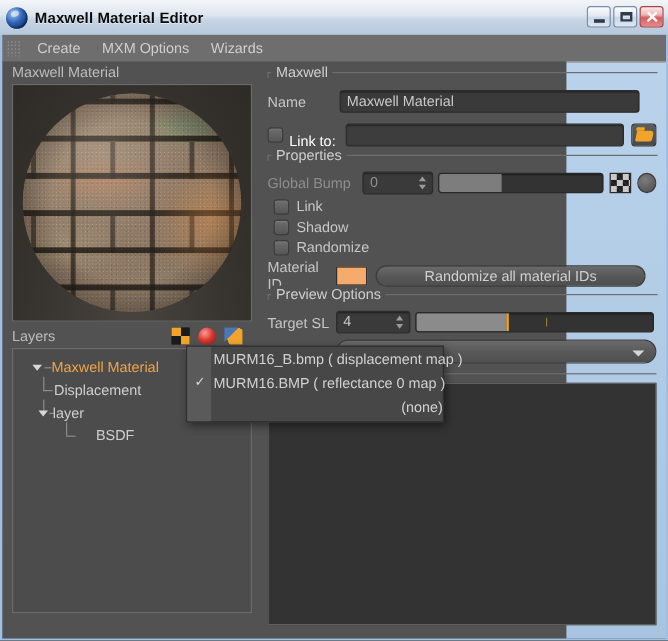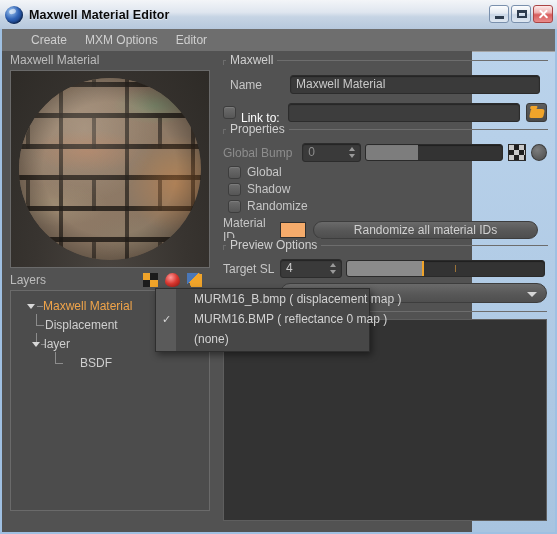--- a/index.html
+++ b/index.html
@@ -294,22 +294,22 @@
 
   
   .popup{
     position:absolute;left:155px;top:288px;width:213px;height:62px;
     background:#474747;border:1px solid #2e2e2e;
     box-shadow:2px 3px 7px rgba(0,0,0,.45);
     z-index:60;
   }
   .popup .gutter{position:absolute;left:0;top:0;bottom:0;width:20px;background:#5a5a5a;}
   .pitem{
-    position:relative;height:20px;line-height:20px;padding-left:38px;
-    font-size:12px;color:#d2d2d2;white-space:nowrap;cursor:default;
+    position:relative;height:20px;line-height:20px;padding-left:22px;
+    font-size:12px;color:#d2d2d2;white-space:nowrap;cursor:default;text-align:right;
   }
   .pcheck{position:absolute;left:6px;top:0;line-height:20px;font-size:11px;color:#d8d8d8;}
 </style>
 </head>
 <body>
 
 <div id="app">
   <div class="win-frame"></div>
 
   <div class="titlebar">
@@ -326,21 +326,21 @@
           <span class="x1"></span>
           <span class="x2"></span>
         </div>
     </div>
   </div>
 
   <div class="menubar">
     <div class="grip"></div>
     <div class="menu-item">Create</div>
     <div class="menu-item">MXM Options</div>
-    <div class="menu-item">Editor</div>
+    <div class="menu-item">Wizards</div>
   </div>
 
   <div class="content">
 
     <div class="panel-label" style="left:8px;top:2px;">Maxwell Material</div>
 
     <div class="preview-box">
       <div class="sphere-wrap">
         <div class="sphere">
           <div class="bricks"></div>
@@ -385,21 +385,21 @@
       </div>
     </div>
 
     <div class="rcol">
 
       <div class="group" style="top:9px;">
         <div class="gline" style="top:0;"></div>
         <div class="gtitle">Maxwell</div>
       </div>
 
-      <div class="row" style="left:3px;top:24px;width:324px;justify-content:center;">
+      <div class="row" style="left:3px;top:24px;width:324px;">
         <span class="flabel" style="width:60px;">Name</span>
         <span class="input" style="width:250px;">Maxwell Material</span>
       </div>
 
       <div class="row" style="left:3px;top:48px;width:324px;">
         <span class="cb"></span>
         <span class="flabel" style="width:47px;margin-left:5px;color:#ffffff;margin-top:12px;">Link to:</span>
         <span class="input disabled" style="width:232px;"></span>
         <span class="folder-btn" style="margin-left:6px;">
             <span class="f"></span>
@@ -419,21 +419,21 @@
         </span>
         <span class="slider dim" id="bump-slider" style="width:148px;margin-left:4px;">
           <span class="fill" style="width: 38%;"></span>
         </span>
         <span class="checkerswatch" style="margin-left:5px;"></span>
         <span class="circlebtn" style="margin-left:5px;"></span>
       </div>
 
       <div class="row" style="left:8px;top:114px;">
         <span class="cb"></span>
-        <span class="flabel" style="margin-left:6px;">Global</span>
+        <span class="flabel" style="margin-left:6px;">Link</span>
       </div>
       <div class="row" style="left:8px;top:131px;">
         <span class="cb"></span>
         <span class="flabel" style="margin-left:6px;">Shadow</span>
       </div>
       <div class="row" style="left:8px;top:148px;">
         <span class="cb"></span>
         <span class="flabel" style="margin-left:6px;">Randomize</span>
       </div>
 

